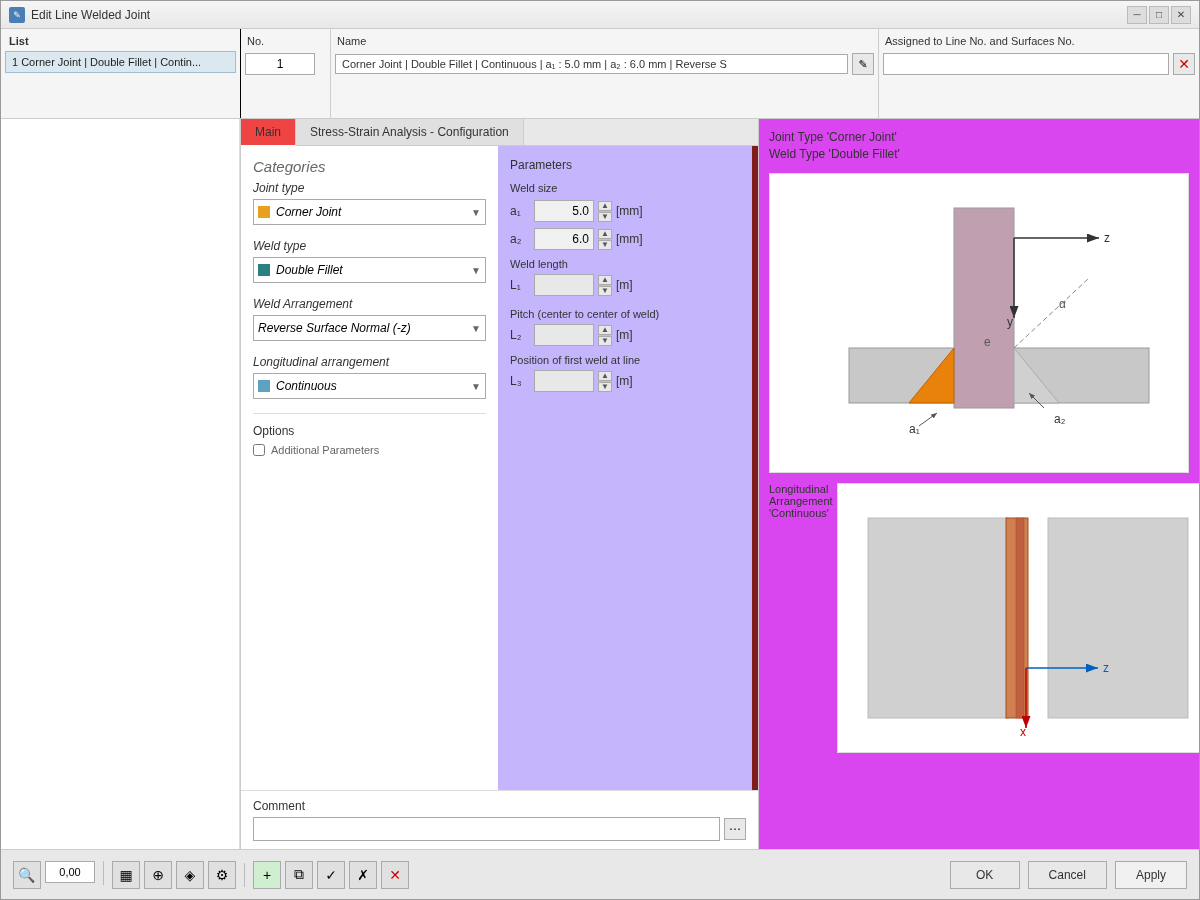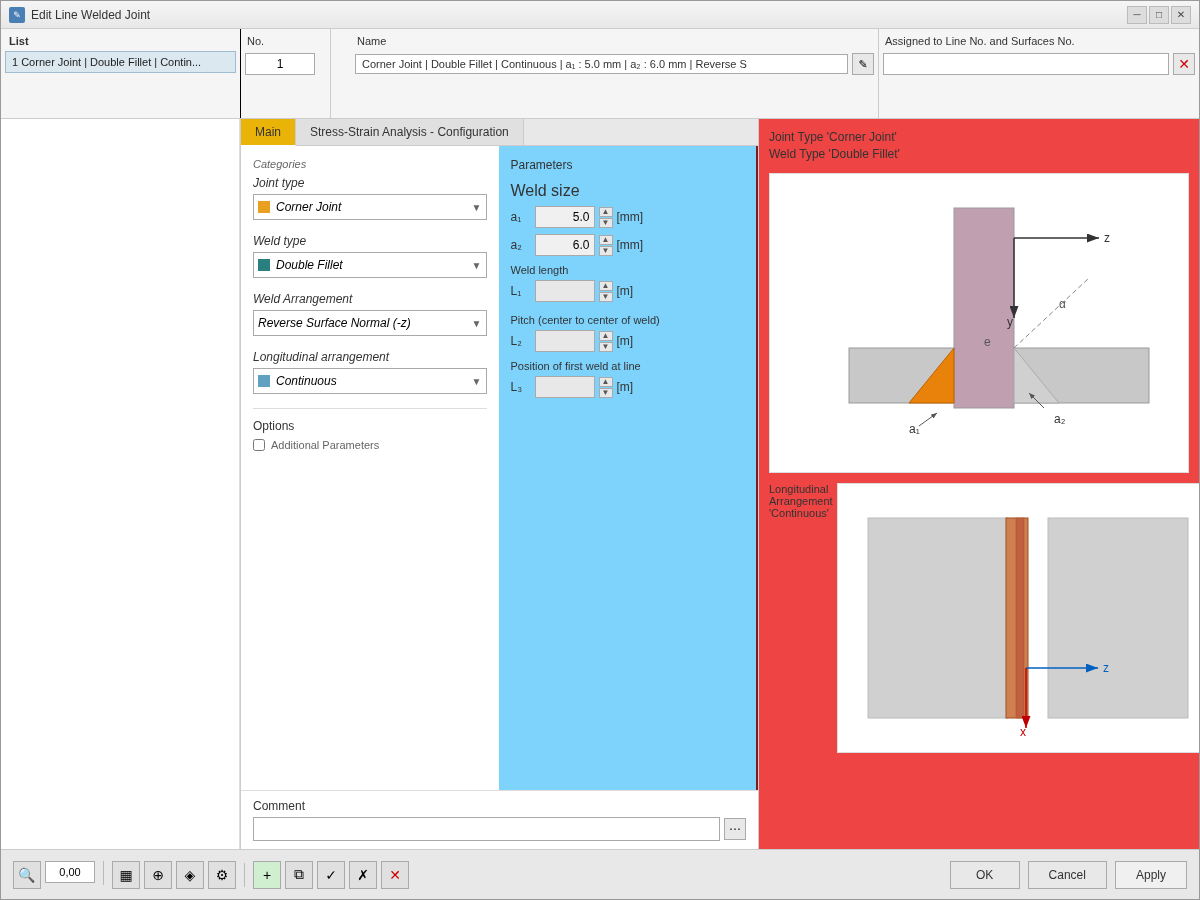--- a/index.html
+++ b/index.html
@@ -18,21 +18,21 @@
     .top-section { display: flex; height: 90px; border-bottom: 1px solid #ccc; background: #f5f5f5; }
     
     .list-panel { width: 240px; border-right: 1px solid #000000; padding: 4px; display: flex; flex-direction: column; }
     .list-header { font-weight: bold; font-size: 11px; padding: 2px 4px; color: #333; }
     .list-item { background: #dce8f0; border: 1px solid #a0bcd0; padding: 4px 6px; font-size: 11px; color: #222; margin-top: 2px; }
     
     .no-panel { width: 90px; border-right: 1px solid #ccc; padding: 4px; display: flex; flex-direction: column; }
     .no-header { font-size: 11px; color: #333; padding: 2px; }
     .no-input { margin-top: 4px; border: 1px solid #aaa; background: white; padding: 3px 6px; font-size: 12px; width: 70px; text-align: center; }
     
-    .name-panel { flex: 1; border-right: 1px solid #ccc; padding: 4px; display: flex; flex-direction: column; margin-left: 20px; }
+    .name-panel { flex: 1; border-right: 1px solid #ccc; padding: 4px; display: flex; flex-direction: column; }
     .name-header { font-size: 11px; color: #333; padding: 2px; }
     .name-value-row { display: flex; align-items: center; gap: 4px; margin-top: 4px; }
     .name-value { flex: 1; border: 1px solid #aaa; background: white; padding: 3px 6px; font-size: 11px; color: #333; white-space: nowrap; overflow: hidden; }
     .edit-btn { width: 22px; height: 22px; background: #e8e8e8; border: 1px solid #aaa; cursor: pointer; display: flex; align-items: center; justify-content: center; font-size: 11px; }
     
     .assigned-panel { width: 320px; padding: 4px; display: flex; flex-direction: column; }
     .assigned-header { font-size: 11px; color: #333; padding: 2px; }
     .assigned-row { display: flex; align-items: center; gap: 4px; margin-top: 4px; }
     .assigned-input { flex: 1; border: 1px solid #aaa; background: white; padding: 3px 6px; height: 22px; }
     .assigned-btn { width: 22px; height: 22px; background: #e8e8e8; border: 1px solid #aaa; cursor: pointer; display: flex; align-items: center; justify-content: center; font-size: 14px; color: #c00; }
@@ -40,25 +40,25 @@
     
     .main-area { flex: 1; display: flex; }
     
     
     .left-panel { width: 240px; border-right: 1px solid #ccc; display: flex; flex-direction: column; }
     
     .left-list { flex: 1; background: white; border-right: 1px solid #ddd; overflow-y: auto; }
     
     .tabs { display: flex; background: #e8e8e8; border-bottom: 1px solid #ccc; }
     .tab { padding: 6px 14px; cursor: pointer; border-right: 1px solid #ccc; font-size: 12px; color: #333; background: #e0e0e0; }
-    .tab.active { background: #eab308; border-bottom: 1px solid white; margin-bottom: -1px; }
+    .tab.active { background: #ef4444; border-bottom: 1px solid white; margin-bottom: -1px; }
     
     .form-area { flex: 1; padding: 12px; background: white; overflow-y: auto; }
     
-    .section-label { font-size: 11px; color: #666; margin-bottom: 6px; font-style: italic; }
+    .section-label { font-size: 15px; color: #666; margin-bottom: 6px; font-style: italic; }
     .field-group { margin-bottom: 14px; font-style: italic; }
     .field-label { font-size: 12px; color: #333; margin-bottom: 4px; }
     .field-select { width: 100%; height: 26px; border: 1px solid #aaa; background: white; padding: 0 4px; font-size: 12px; display: flex; align-items: center; gap: 6px; cursor: pointer; position: relative; }
     .field-select-inner { display: flex; align-items: center; gap: 6px; width: 100%; height: 100%; }
     .select-color { width: 12px; height: 12px; flex-shrink: 0; }
     .select-text { flex: 1; font-size: 12px; }
     .select-arrow { font-size: 10px; color: #666; }
     
     .weld-arr-select { width: 100%; }
     
@@ -68,37 +68,37 @@
     .checkbox-row input { width: 12px; height: 12px; }
     .checkbox-label { font-size: 11px; color: #666; }
     
     .comment-section { border-top: 1px solid #ddd; padding: 8px 12px; background: white; display: flex; flex-direction: column; gap: 4px; }
     .comment-label { font-size: 12px; color: #333; }
     .comment-row { display: flex; gap: 4px; align-items: center; }
     .comment-input { flex: 1; height: 24px; border: 1px solid #aaa; background: white; padding: 0 4px; }
     .comment-btn { width: 22px; height: 22px; background: #e8e8e8; border: 1px solid #aaa; display: flex; align-items: center; justify-content: center; cursor: pointer; }
     
     
-    .params-panel { flex: 1; padding: 12px; background: #7dd3fc; border-right: 2px solid #7f1d1d; min-width: 200px; max-width: 260px; }
+    .params-panel { flex: 1; padding: 12px; background: #c4b5fd; border-right: 6px solid #7f1d1d; min-width: 200px; max-width: 260px; }
     .params-label { font-size: 12px; color: #333; font-weight: 500; margin-bottom: 10px; }
-    .param-group-label { font-size: 16px; color: #333; margin-bottom: 6px; }
+    .param-group-label { font-size: 11px; color: #333; margin-bottom: 6px; }
     .param-row { display: flex; align-items: center; gap: 4px; margin-bottom: 6px; }
     .param-name { width: 20px; font-size: 12px; color: #333; }
     .param-input { width: 60px; height: 22px; border: 1px solid #aaa; background: #f0f0f0; padding: 0 4px; font-size: 12px; text-align: right; }
     .param-spinners { display: flex; flex-direction: column; gap: 1px; }
     .param-spinner { width: 14px; height: 10px; background: #e8e8e8; border: 1px solid #aaa; display: flex; align-items: center; justify-content: center; cursor: pointer; font-size: 8px; color: #555; }
     .param-unit { font-size: 12px; color: #333; }
     .param-disabled { background: #e8e8e8; color: #aaa; }
     
     .weld-length-label { font-size: 11px; color: #333; margin: 8px 0 4px; }
     .pitch-label { font-size: 11px; color: #333; margin: 12px 0 4px; }
     .pos-label { font-size: 11px; color: #333; margin: 8px 0 4px; }
     
     
-    .diagram-panel { width: 440px; padding: 10px; background: #ef4444; display: flex; flex-direction: column; gap: 10px; overflow: hidden; }
+    .diagram-panel { width: 440px; padding: 10px; background: #d946ef; display: flex; flex-direction: column; gap: 10px; overflow: hidden; }
     .diagram-title { font-size: 11px; color: #333; line-height: 1.4; }
     .diagram-box { background: white; border: 1px solid #ddd; display: flex; align-items: center; justify-content: center; }
     .diagram-top { height: 300px; }
     .diagram-bottom { height: 270px; }
     .diagram-bottom-footer { display: flex; flex-direction: row; gap: 4px; }
     .diagram-footer-title { font-size: 11px; color: #333; }
     .diagram-footer-btn { width: 28px; height: 28px; background: #e8e8e8; border: 1px solid #aaa; display: flex; align-items: center; justify-content: center; cursor: pointer; font-size: 11px; }
     
     
     .bottom-toolbar { height: 50px; background: #e8e8e8; border-top: 1px solid #ccc; display: flex; align-items: center; justify-content: space-between; padding: 0 12px; }

